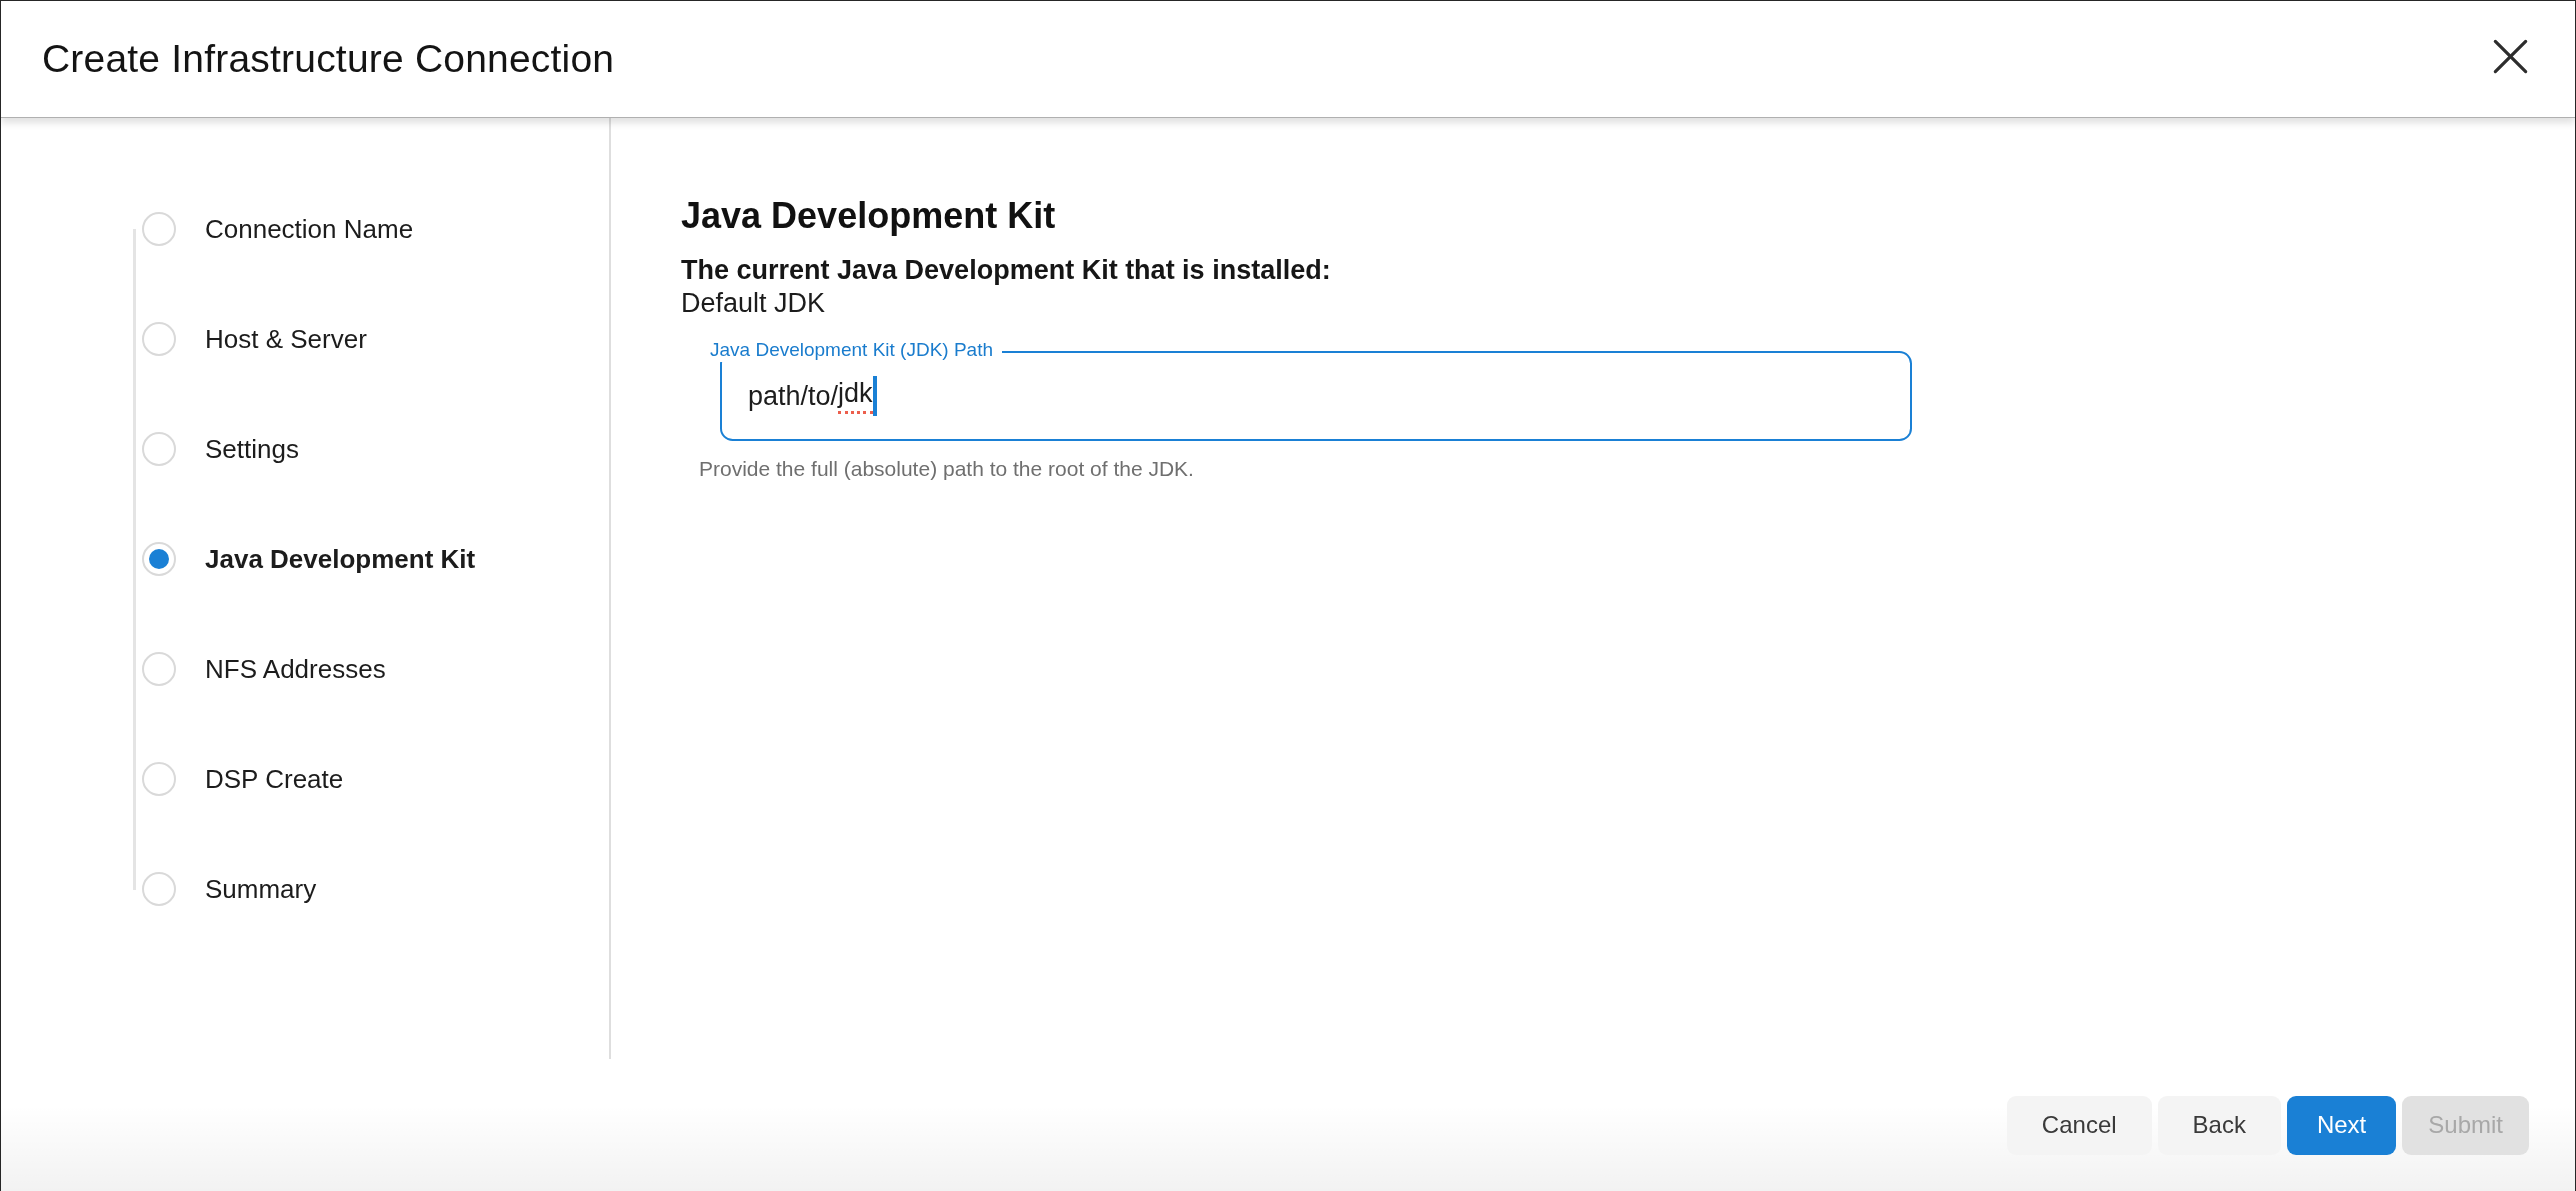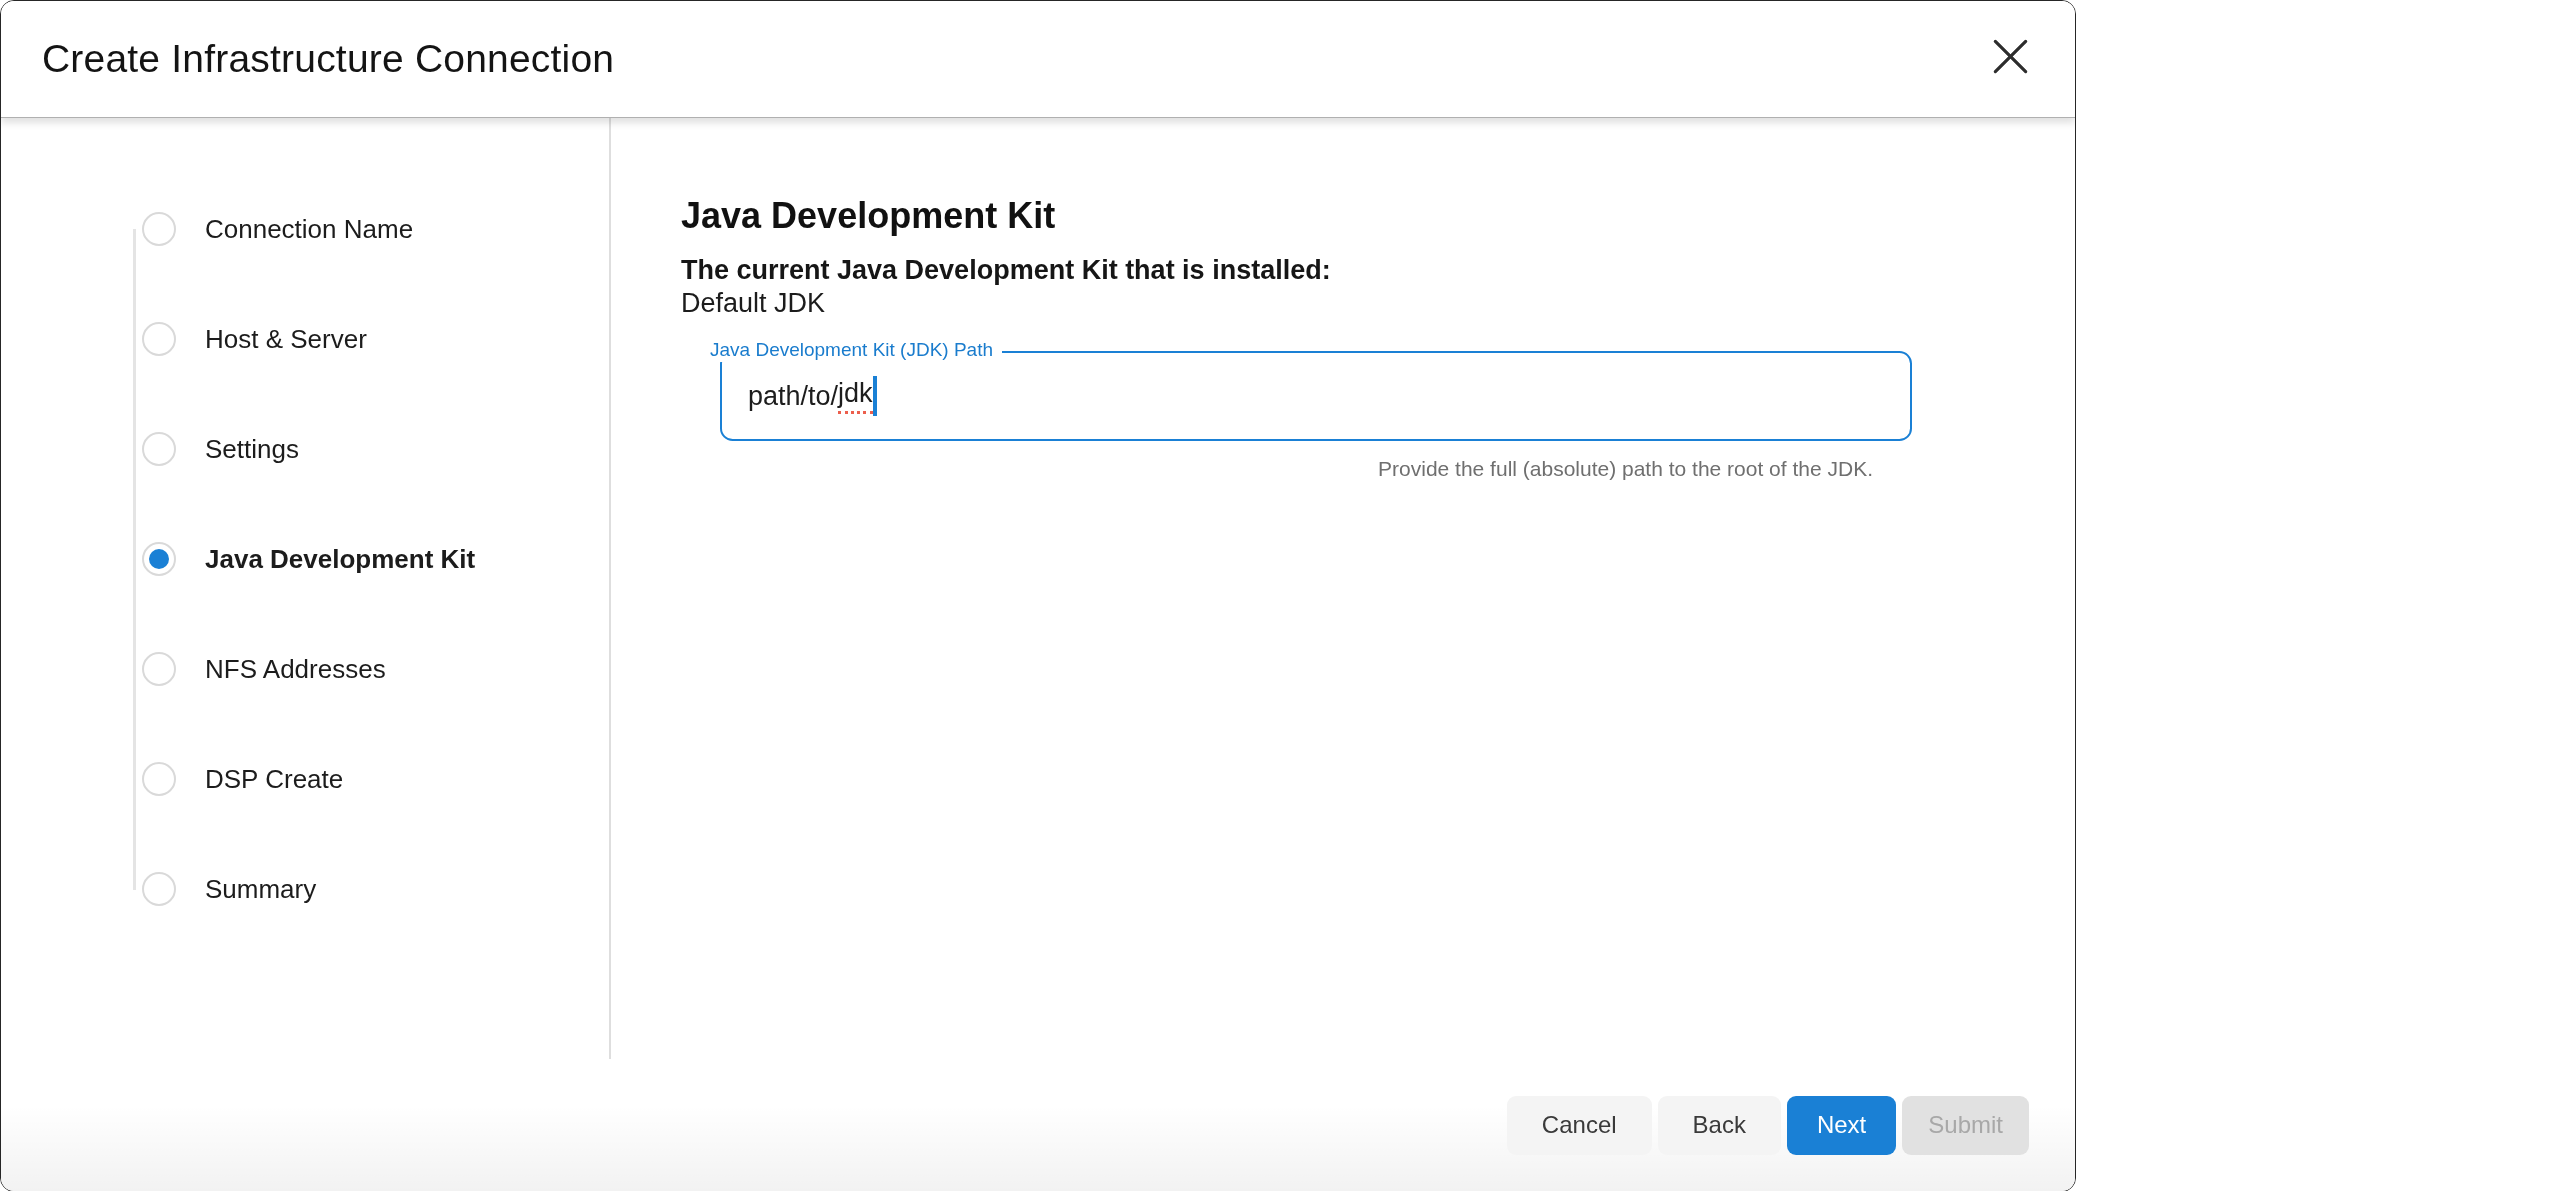--- a/index.html
+++ b/index.html
@@ -1,24 +1,24 @@
 <!DOCTYPE html>
 <html style="font-size:14.4px"><head>
 <meta charset="utf-8">
 <style>
   * { box-sizing: border-box; margin: 0; padding: 0; }
   html, body { width: 2576px; height: 1192px; background: #ffffff; }
   body { font-family: "Liberation Sans", "DejaVu Sans", sans-serif; color: #1c1c1c; }
 
   .dialog {
     position: relative;
-    width: 2076px; height: 1192px;
+    width: 2576px; height: 1192px;
     background: #ffffff;
     border: 1.8px solid #262626;
-    border-radius: 14px;
+    border-radius: 0;
     overflow: hidden;
     display: flex; flex-direction: column;
   }
 
   
   .dialog-header {
     position: relative; z-index: 3;
     height: 117px; flex: 0 0 117px;
     display: flex; align-items: center;
     padding-left: 41px;
@@ -94,21 +94,21 @@
     font-size: 36px; font-weight: 700; color: #111111; line-height: 43px;
   }
   .installed-label {
     margin-top: 17px;
     font-size: 27px; font-weight: 700; color: #161616; line-height: 33px;
   }
   .installed-value {
     font-size: 27px; color: #1c1c1c; line-height: 33px;
   }
 
-  .field { position: relative; margin-top: 31px; width: 1192px; text-align: right; }
+  .field { position: relative; margin-top: 31px; width: 1192px; }
   .jdk-input {
     width: 100%; height: 90px;
     border: 2.7px solid #1a80d5; border-radius: 12.6px;
     background: #ffffff;
     display: flex; align-items: center;
     padding-left: 26px;
     font-size: 27px; color: #1d1d1d;
     cursor: text;
     white-space: pre;
     margin-left: 39px;

